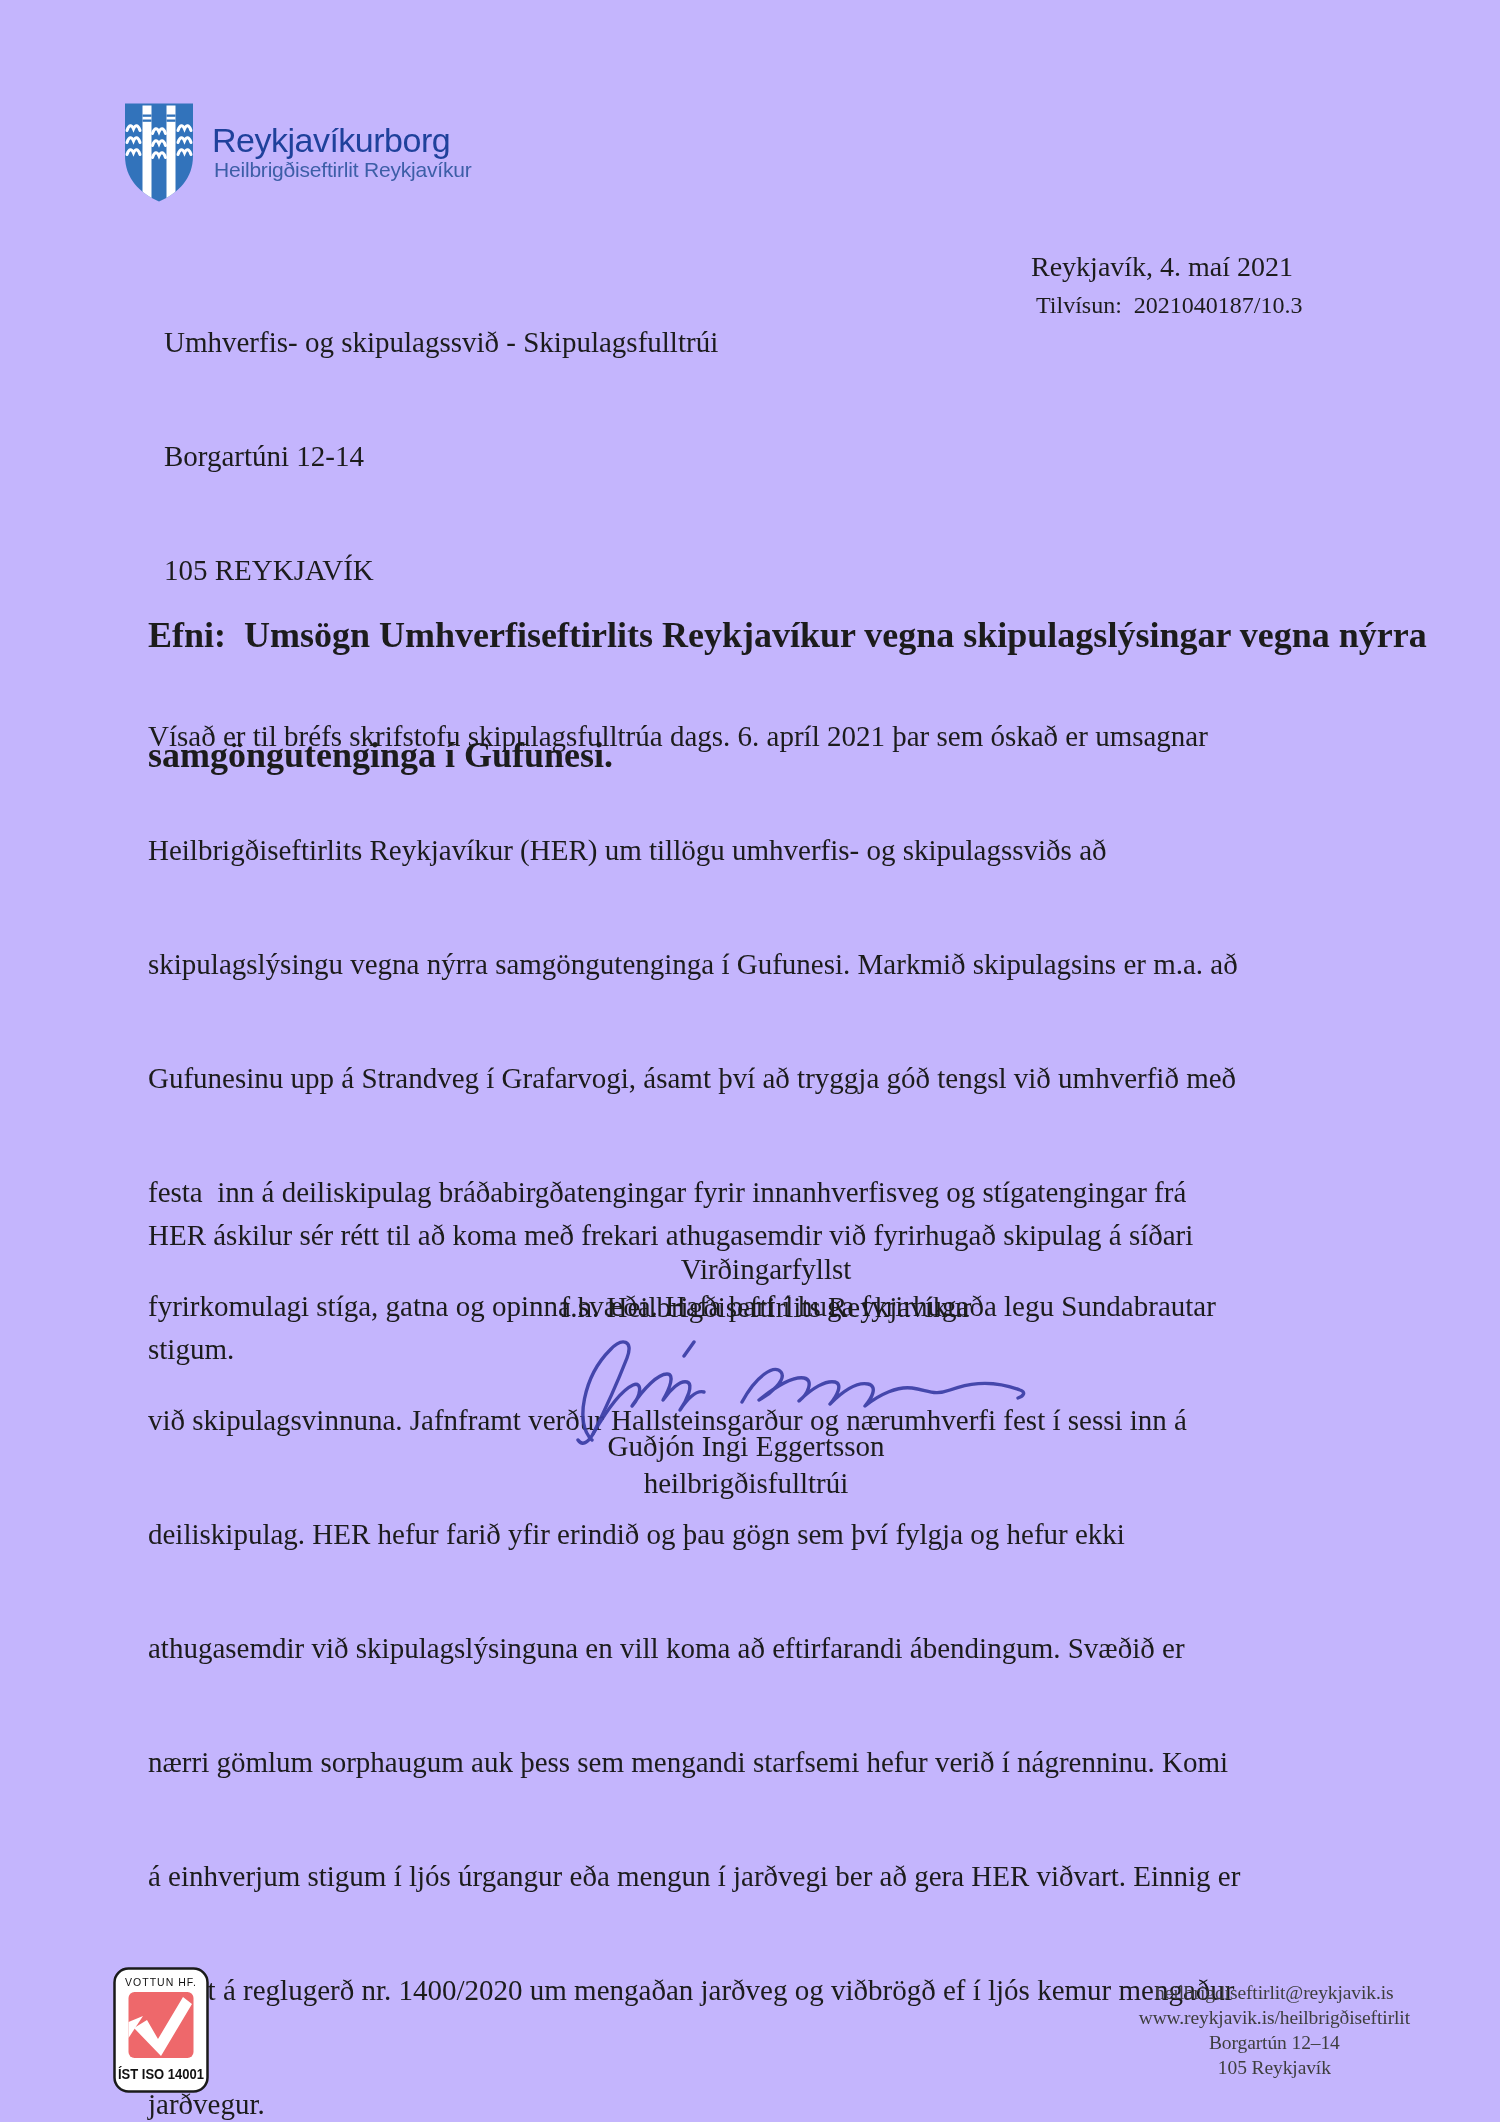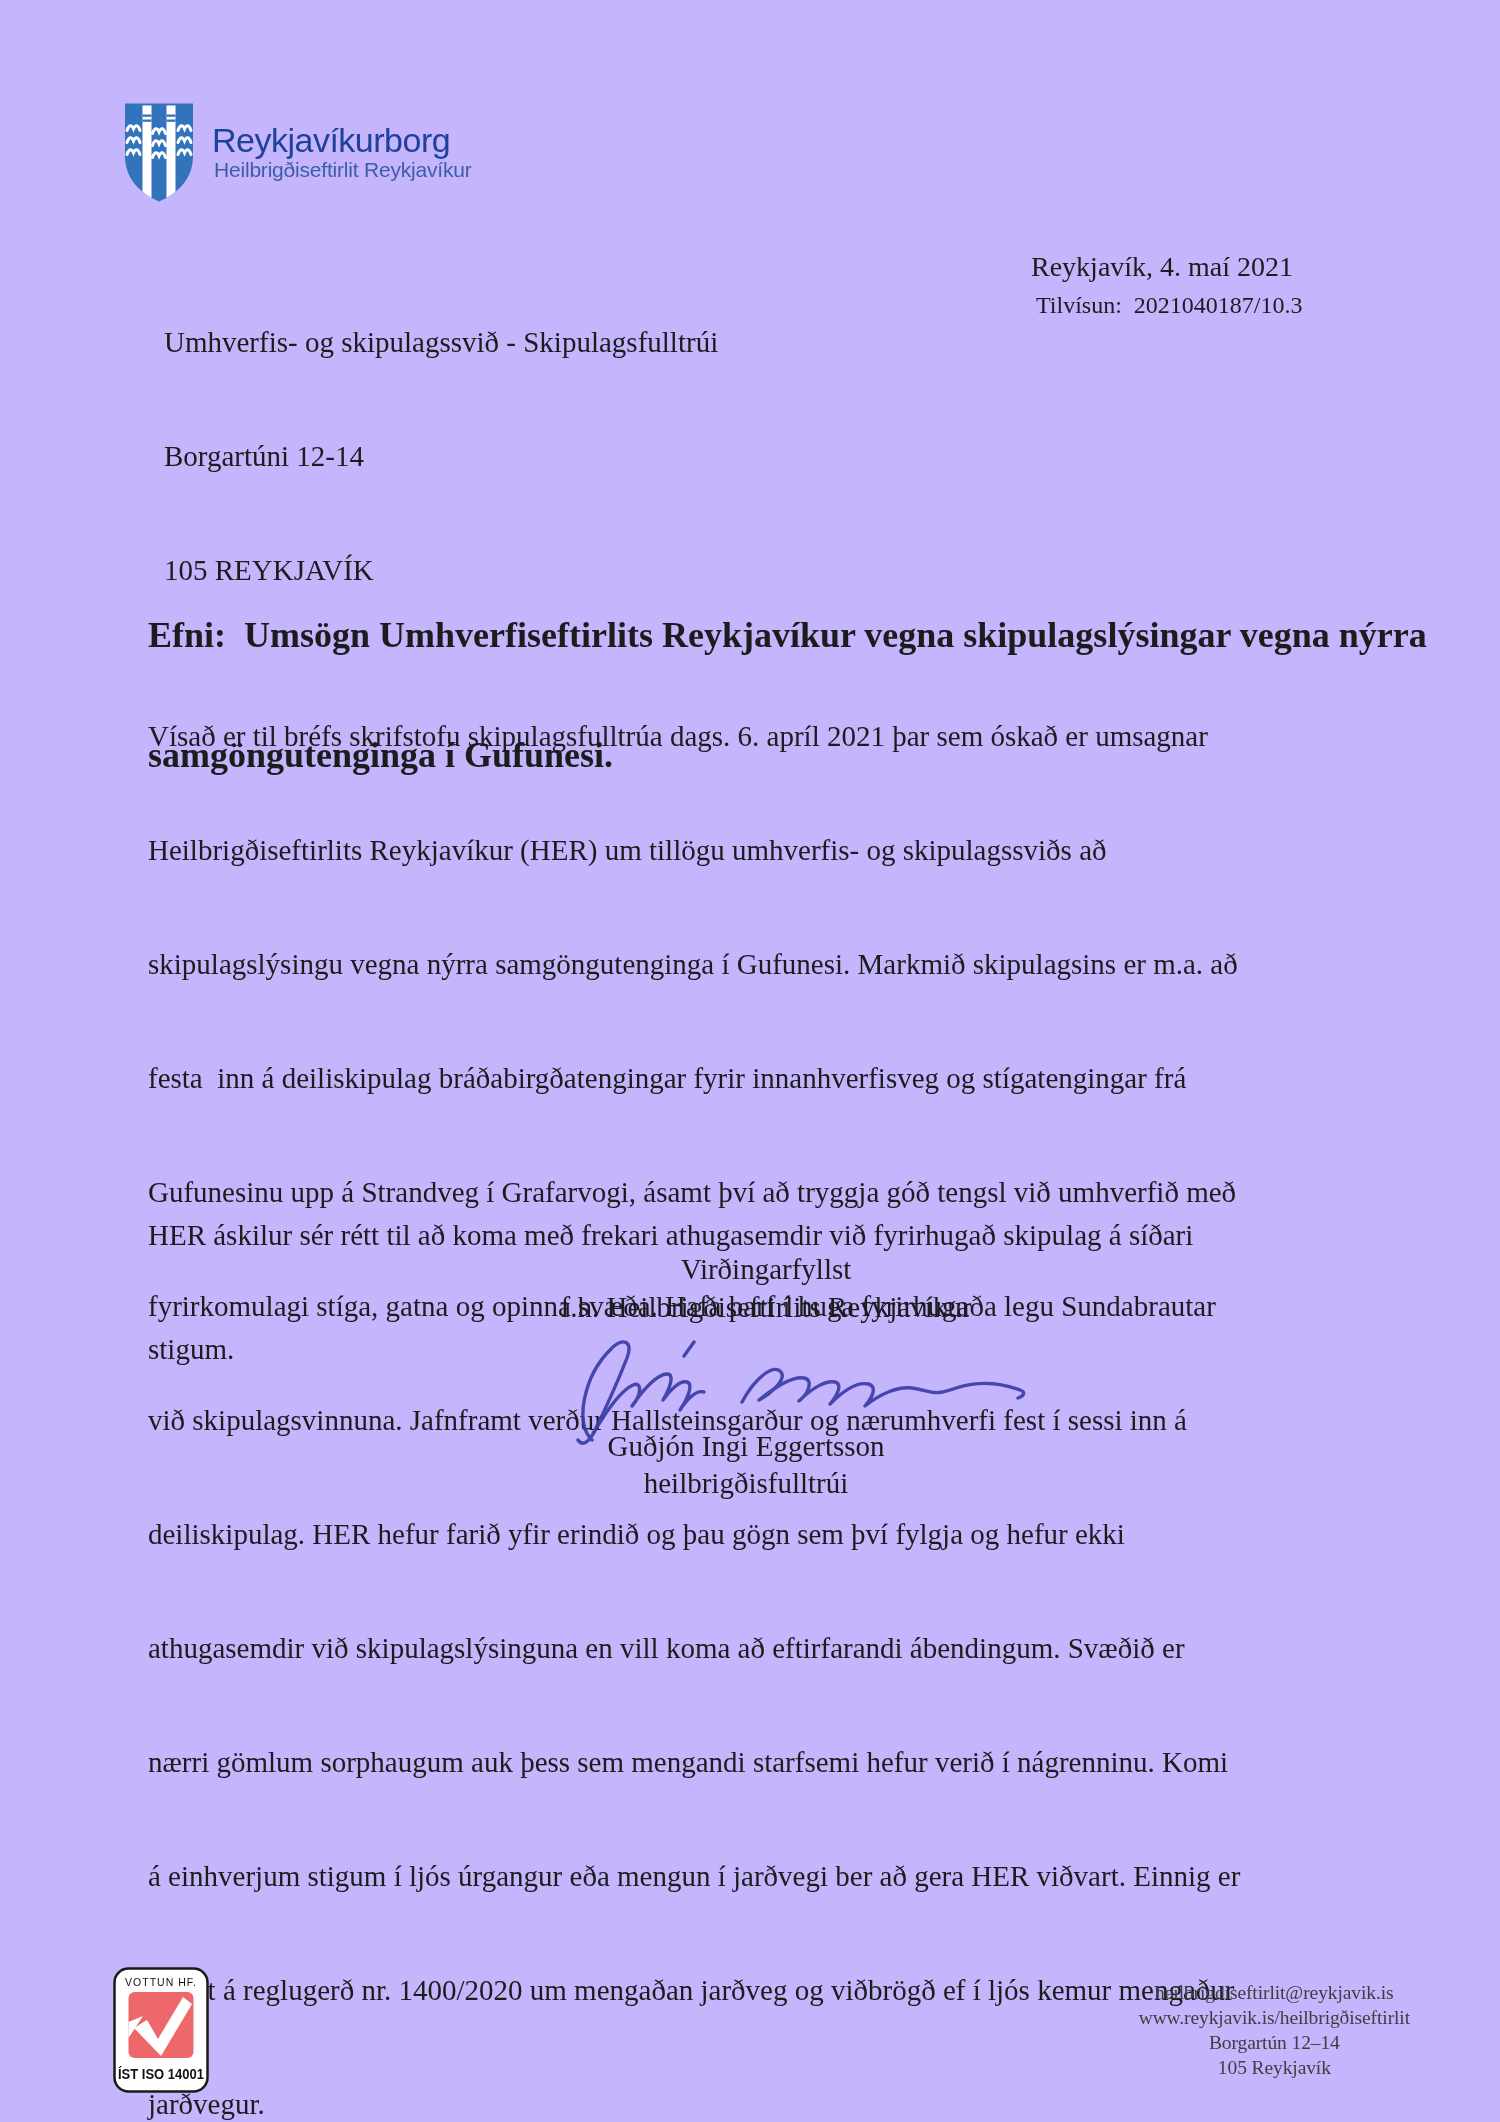--- a/index.html
+++ b/index.html
@@ -92,22 +92,22 @@
 
   <div class="subject">
     <span class="line">Efni:  Umsögn Umhverfiseftirlits Reykjavíkur vegna skipulagslýsingar vegna nýrra</span>
     <span class="line">samgöngutenginga í Gufunesi.</span>
   </div>
 
   <div class="body-p1">
     <span class="line">Vísað er til bréfs skrifstofu skipulagsfulltrúa dags. 6. apríl 2021 þar sem óskað er umsagnar</span>
     <span class="line">Heilbrigðiseftirlits Reykjavíkur (HER) um tillögu umhverfis- og skipulagssviðs að</span>
     <span class="line">skipulagslýsingu vegna nýrra samgöngutenginga í Gufunesi. Markmið skipulagsins er m.a. að</span>
+    <span class="line">Gufunesinu upp á Strandveg í Grafarvogi, ásamt því að tryggja góð tengsl við umhverfið með</span>
     <span class="line">festa  inn á deiliskipulag bráðabirgðatengingar fyrir innanhverfisveg og stígatengingar frá</span>
-    <span class="line">Gufunesinu upp á Strandveg í Grafarvogi, ásamt því að tryggja góð tengsl við umhverfið með</span>
     <span class="line">fyrirkomulagi stíga, gatna og opinna svæða. Hafa þarf í huga fyrirhugaða legu Sundabrautar</span>
     <span class="line">við skipulagsvinnuna. Jafnframt verður Hallsteinsgarður og nærumhverfi fest í sessi inn á</span>
     <span class="line">deiliskipulag. HER hefur farið yfir erindið og þau gögn sem því fylgja og hefur ekki</span>
     <span class="line">athugasemdir við skipulagslýsinguna en vill koma að eftirfarandi ábendingum. Svæðið er</span>
     <span class="line">nærri gömlum sorphaugum auk þess sem mengandi starfsemi hefur verið í nágrenninu. Komi</span>
     <span class="line">á einhverjum stigum í ljós úrgangur eða mengun í jarðvegi ber að gera HER viðvart. Einnig er</span>
     <span class="line">minnt á reglugerð nr. 1400/2020 um mengaðan jarðveg og viðbrögð ef í ljós kemur mengaður</span>
     <span class="line">jarðvegur.</span>
   </div>
 

